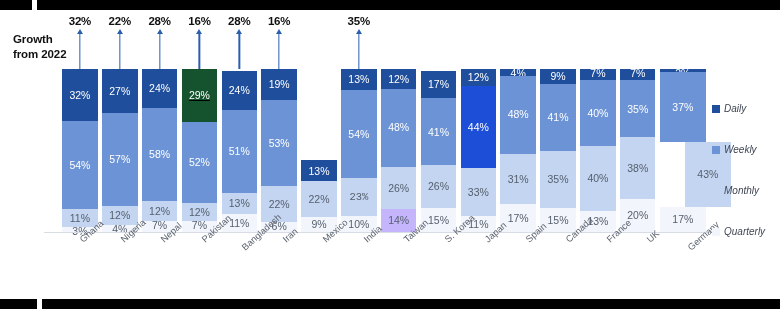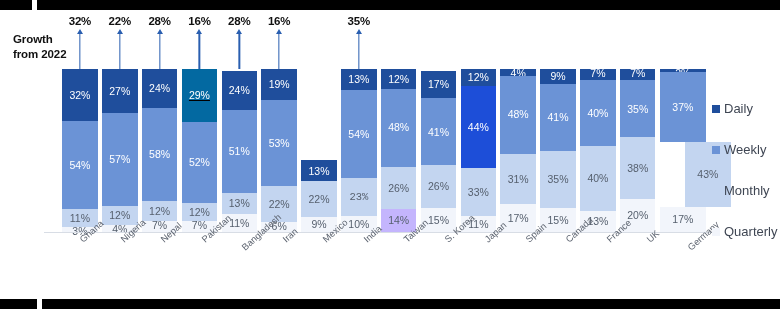--- a/index.html
+++ b/index.html
@@ -199,23 +199,24 @@
     align-items: center;
     height: 41px;
   }
   .legend-swatch {
     width: 8px;
     height: 8px;
     flex: 0 0 auto;
     margin-right: 4px;
   }
   .legend-text {
-    font-size: 13px;
+    font-size: 10px;
     color: #3f4653;
     white-space: nowrap;
+    font-style: italic;
   }
 </style>
 </head>
 <body>
 
 <div id="frame">
 
   <div class="edge-bar top"></div>
   <div class="edge-notch top"></div>
   <div class="edge-bar bottom"></div>
@@ -293,21 +294,21 @@
           </div>
         </div>
         <div class="col">
           <div class="growth">
             <div class="growth-value">16%</div>
             <div class="arrow-wrap">
               <div class="arrow-head"></div>
               <div class="arrow-shaft"></div>
             </div>
           </div>
-          <div class="seg daily" style="height: 56px; background: #0369a1; text-decoration: underline;">
+          <div class="seg daily" style="height: 56px; background: #14532d; text-decoration: underline;">
             <span>29%</span>
           </div>
           <div class="seg weekly" style="height: 84.76px; background: rgb(107, 147, 214);">
             <span>52%</span>
           </div>
           <div class="seg monthly" style="height: 19.56px; background: rgb(195, 213, 240);">
             <span>12%</span>
           </div>
           <div class="seg quarterly clipped" style="height: 11.41px; background: rgb(242, 245, 251);">
             <span>7%</span>

